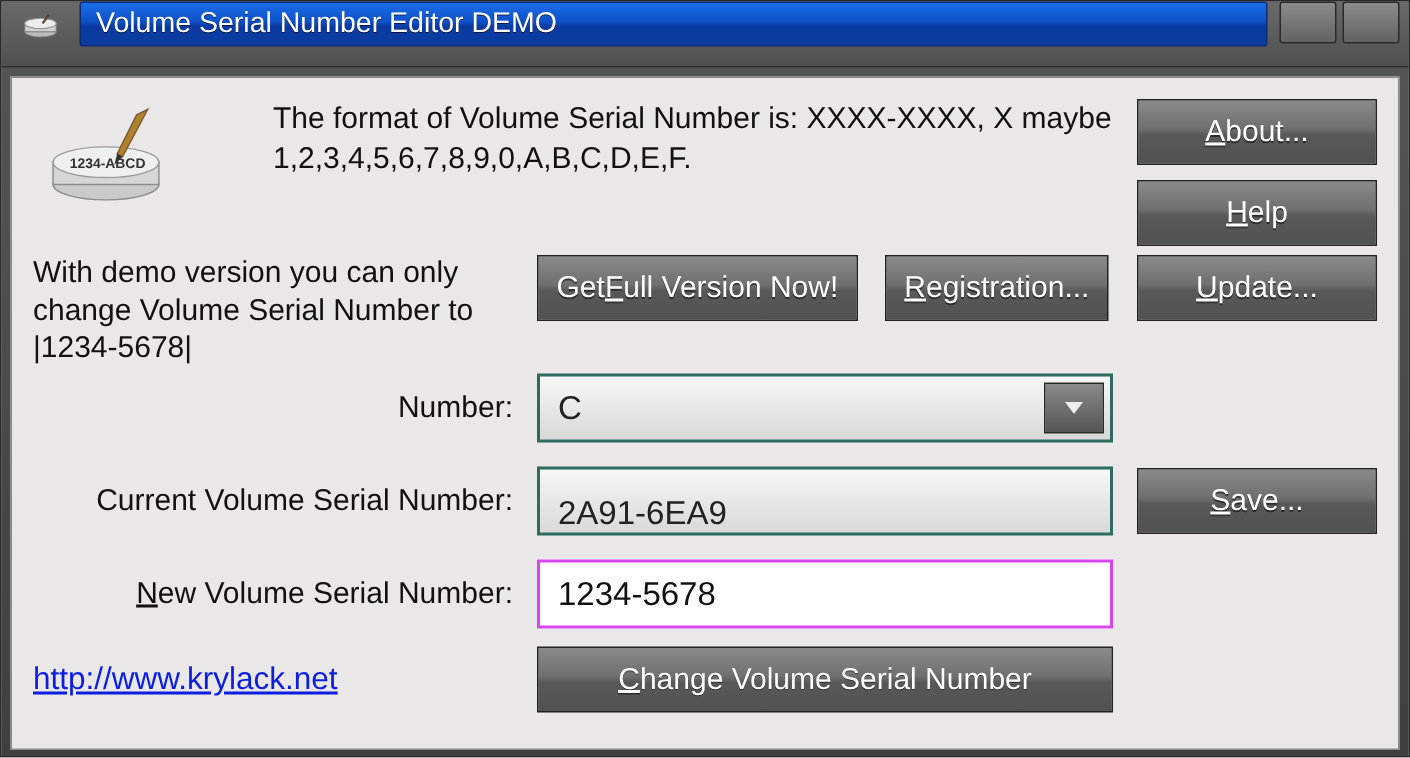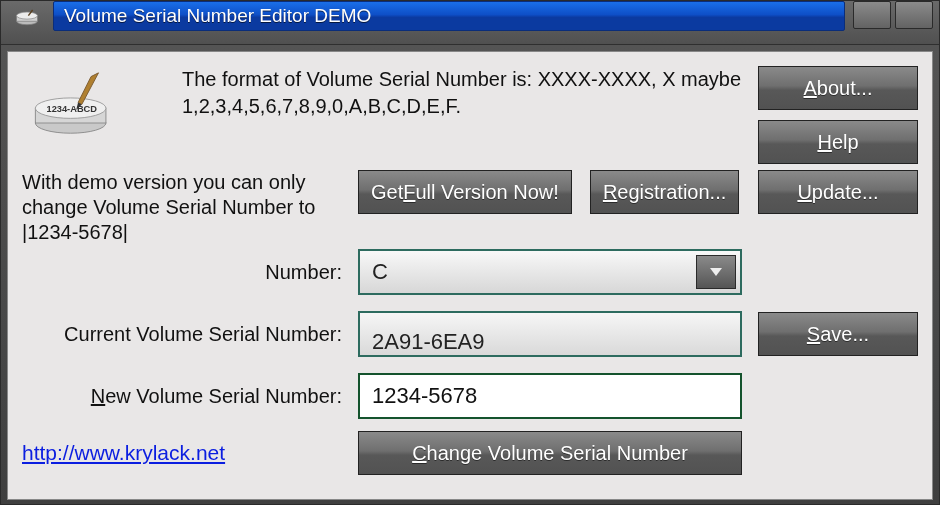--- a/index.html
+++ b/index.html
@@ -151,21 +151,21 @@
     height: 46px;
     border: 2px solid #2d6b5f;
     background: linear-gradient(#f6f6f6, #d9d9d9);
     padding: 0 12px;
     display:flex; align-items:flex-end;
     font-size: 22px;
     color: #222;
   }
   .tx-field {
     height: 46px;
-    border: 2px solid #14532d;
+    border: 2px solid #d946ef;
     background: #fff;
     padding: 0 12px;
     font-size: 22px;
     color: #111;
     font-family: inherit;
     width: 100%;
     outline: none;
   }
 
   .linkrow {

